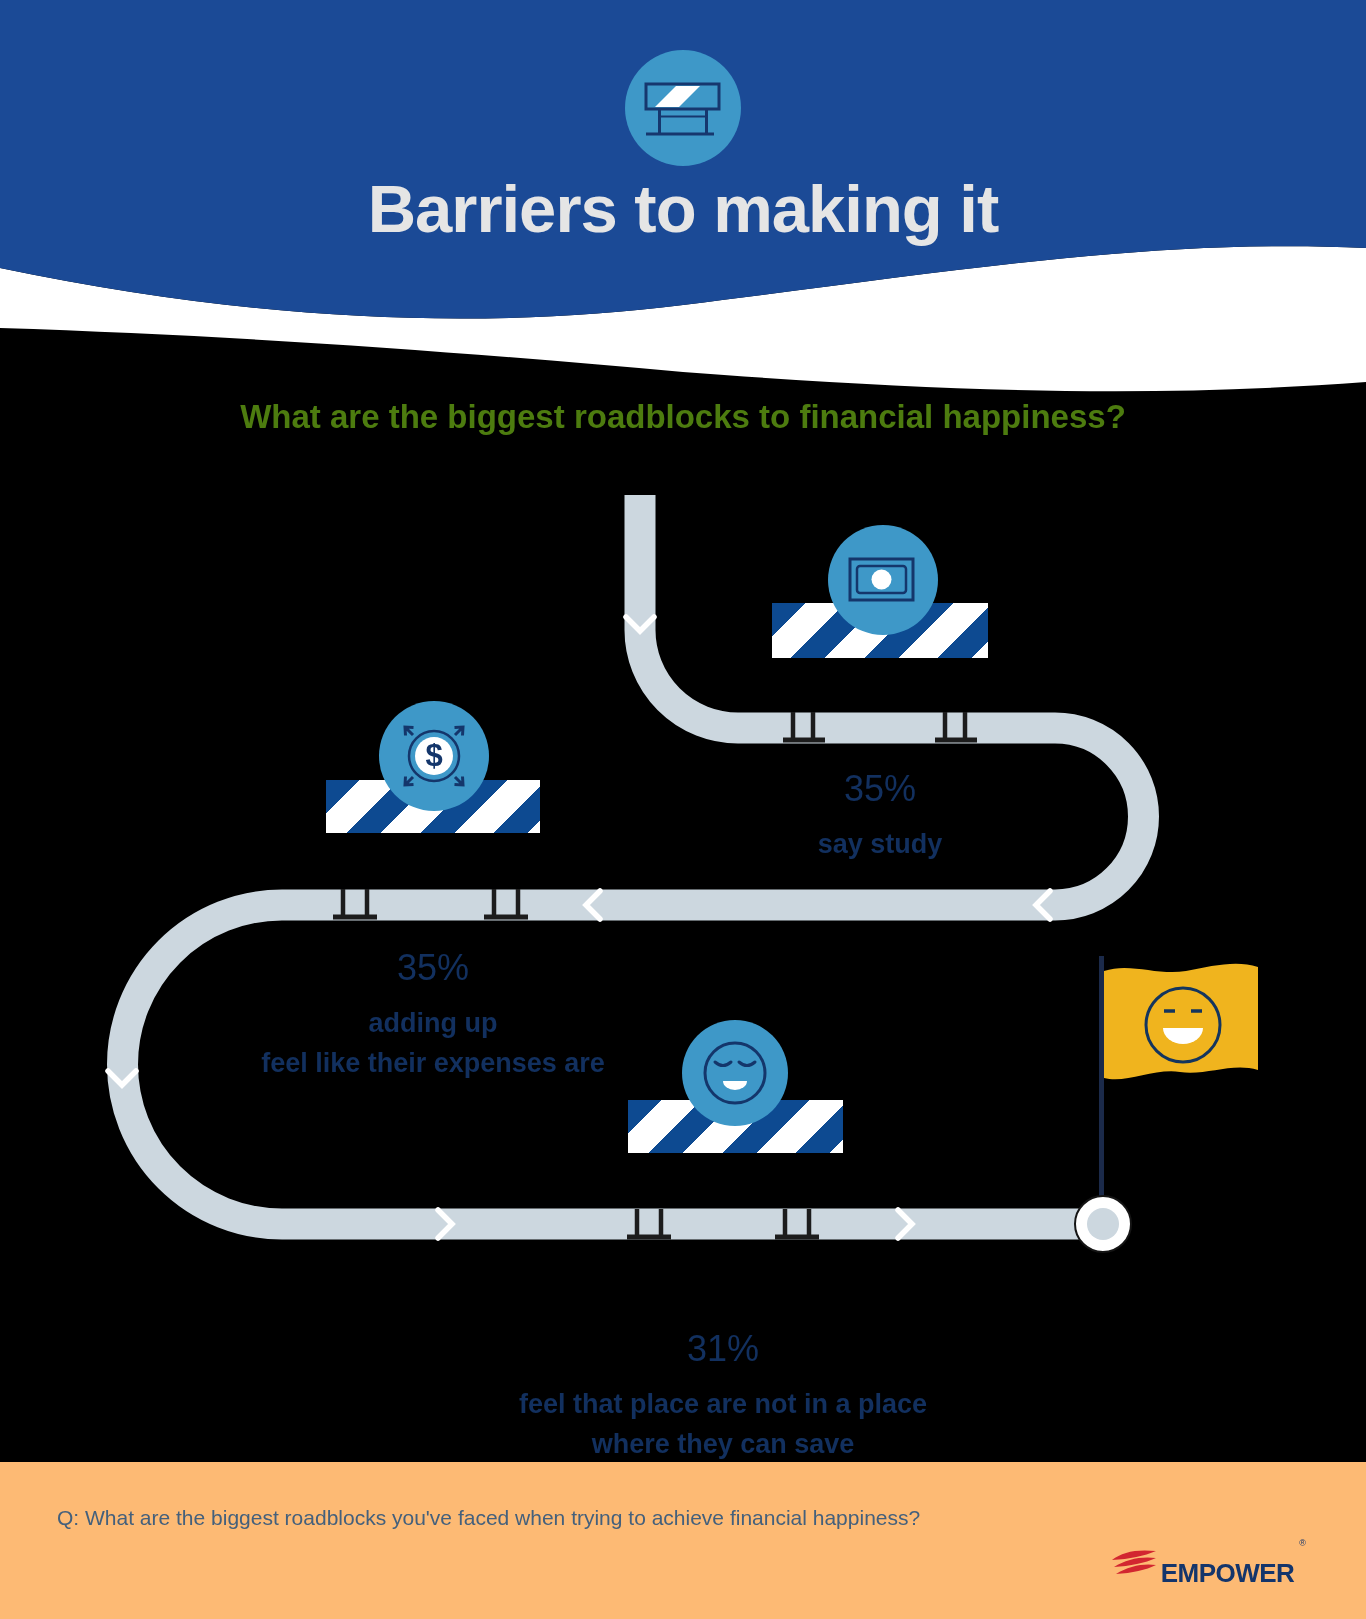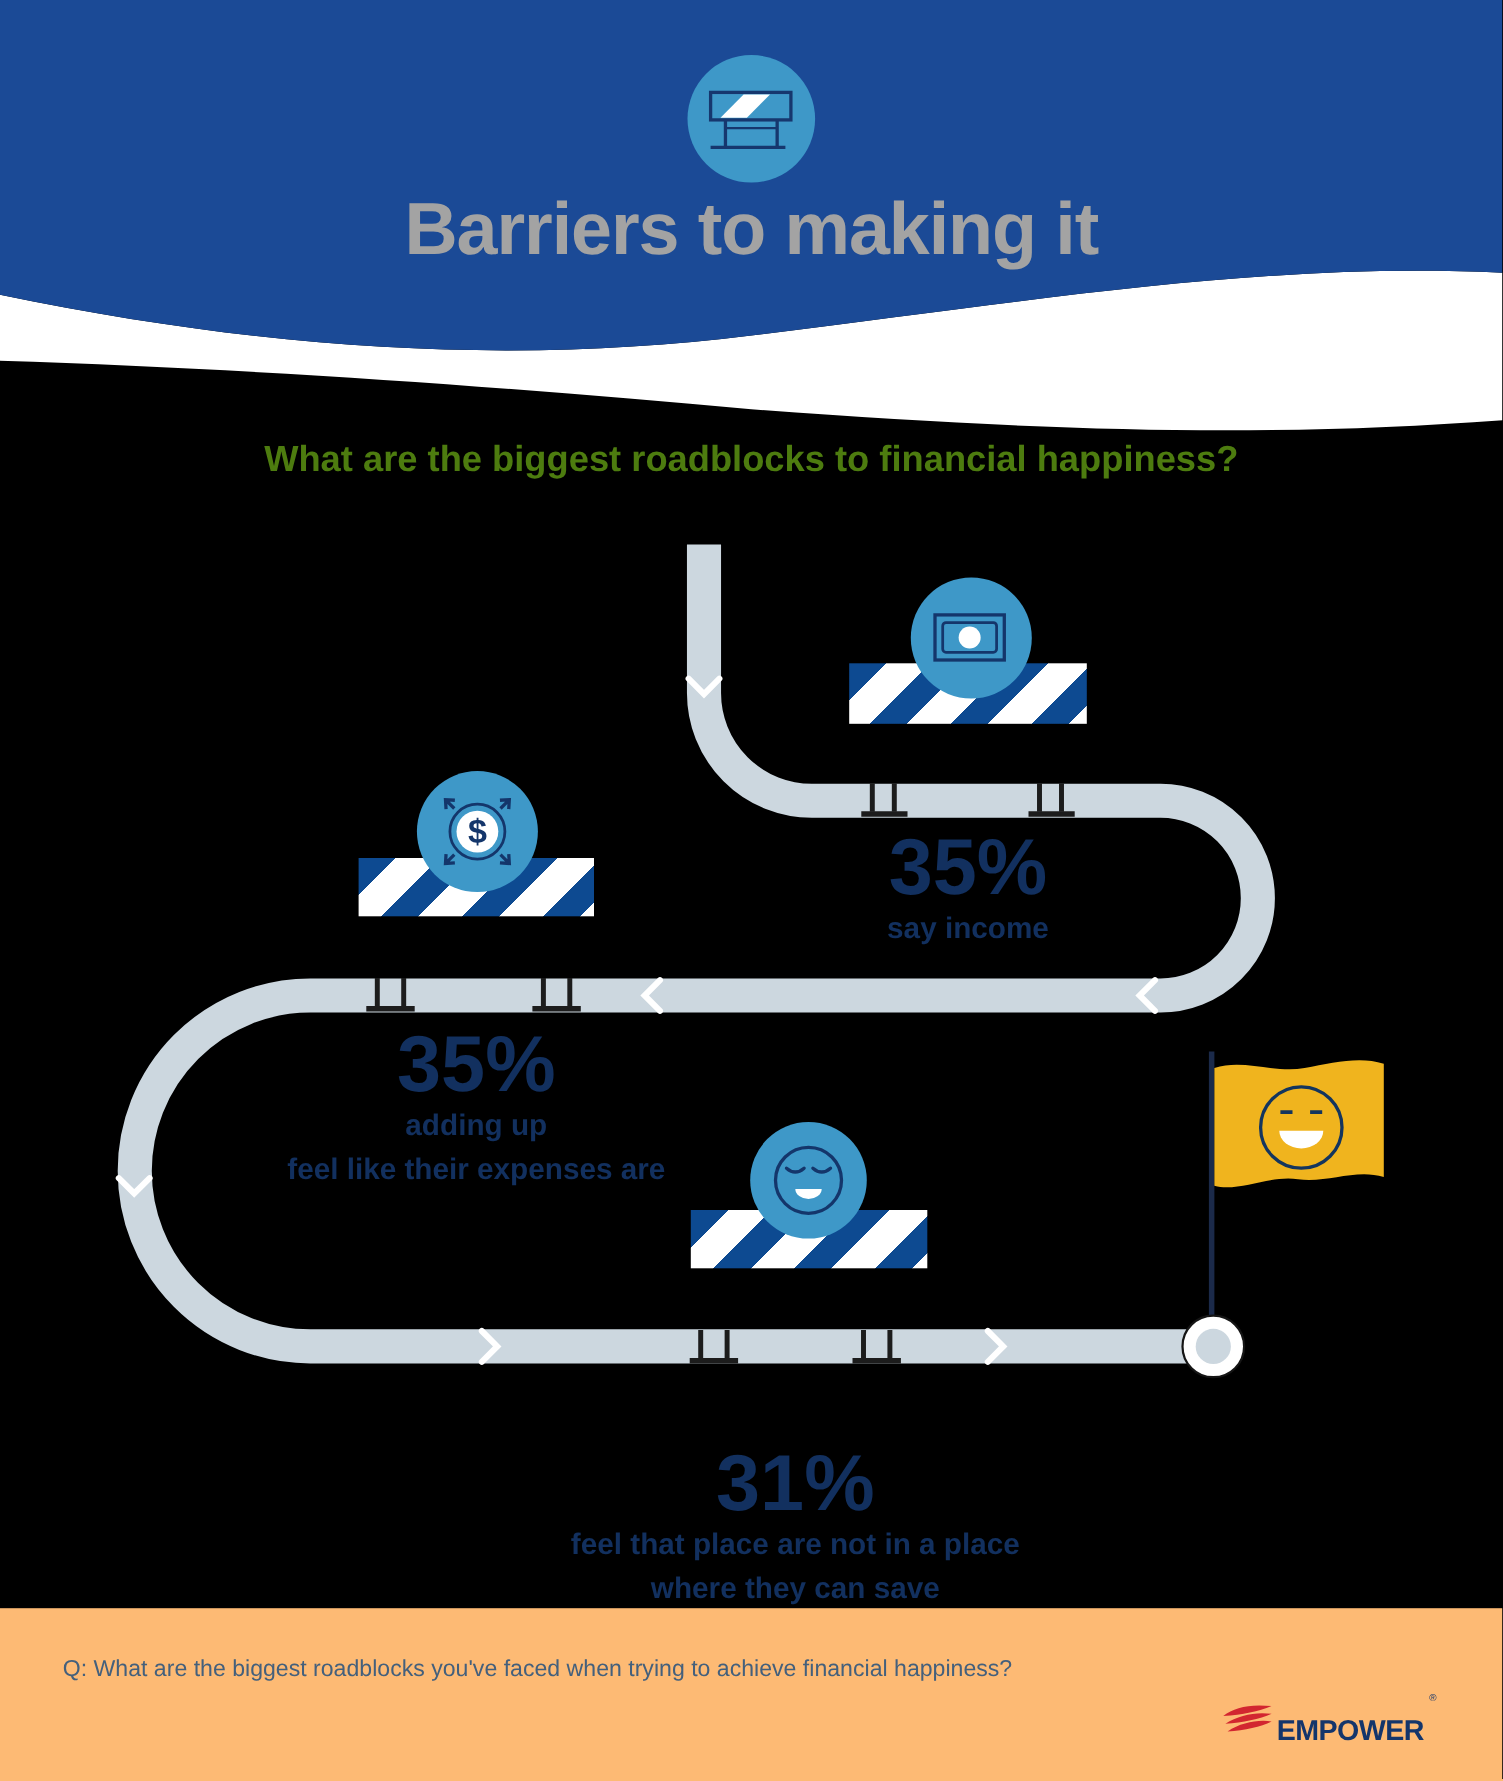--- a/index.html
+++ b/index.html
@@ -1,40 +1,40 @@
 <!DOCTYPE html>
 <html><head>
 <meta charset="utf-8">
 <style>
   html,body{margin:0;padding:0;background:#000;}
   .page{position:relative;width:1366px;height:1619px;background:#000;overflow:hidden;
         font-family:"Liberation Sans",sans-serif;}
   svg.layer{position:absolute;left:0;top:0;pointer-events:none;}
   
   .hdr-title{position:absolute;left:0;top:170px;width:1366px;text-align:center;
-             color:#a3a3a3;font-size:67px;font-weight:800;letter-spacing:-1px;z-index:5;}
+             color:#e5e5e5;font-size:67px;font-weight:800;letter-spacing:-1px;z-index:5;}
   .hdr-icon-circle{position:absolute;left:625px;top:50px;width:116px;height:116px;
              border-radius:50%;background:#3e98c8;z-index:4;}
   .subtitle{position:absolute;left:0;top:398px;width:1366px;text-align:center;
              color:#4d7c0f;font-size:33px;font-weight:700;z-index:5;}
   
   .barrier{position:absolute;z-index:2;
            background:repeating-linear-gradient(135deg,#0d4a91 0 24px,#ffffff 24px 52px);}
   .b1{left:772px;top:603px;width:216px;height:55px;}
   .b2{left:326px;top:780px;width:214px;height:53px;}
   .b3{left:628px;top:1100px;width:215px;height:53px;}
   .icon-circle{position:absolute;border-radius:50%;background:#3e98c8;z-index:3;}
   .c1{left:828px;top:525px;width:110px;height:110px;}
   .c2{left:379px;top:701px;width:110px;height:110px;}
   .c3{left:682px;top:1020px;width:106px;height:106px;}
   .dollar-sign{position:absolute;left:404px;top:738px;width:60px;text-align:center;
            color:#14366b;font-size:31px;font-weight:700;z-index:6;}
   
   .stat{position:absolute;text-align:center;color:#12305f;z-index:5;}
-  .stat-value{font-size:72px;line-height:58px;font-weight:700;}
+  .stat-value{font-size:36px;line-height:58px;font-weight:400;}
   .stat-label{font-size:27px;line-height:40px;font-weight:600;margin-top:6px;}
   .s1{left:680px;top:760px;width:400px;}
   .s2{left:153px;top:939px;width:560px;}
   .s3{left:423px;top:1320px;width:600px;text-align:center;}
   
   .footer{position:absolute;left:0;top:1462px;width:1366px;height:157px;background:#fdba74;z-index:2;}
   .footer-q{position:absolute;left:57px;top:44px;font-size:21px;color:#44607c;}
   .footer-src{position:absolute;left:57px;top:80px;font-size:22px;font-weight:700;color:#14355e;}
   .logo{position:absolute;right:60px;top:74px;display:flex;align-items:center;gap:5px;}
   .logo-text{color:#14356b;font-size:26px;font-weight:800;letter-spacing:-0.5px;margin-top:22px;}
@@ -128,21 +128,21 @@
     </g>
   </svg>
 
   <div class="hdr-title">Barriers to making it</div>
   <div class="subtitle">What are the biggest roadblocks to financial happiness?</div>
   <span class="dollar-sign">$</span>
 
   <div class="stat s1">
     <div class="stat-value">35%</div>
     <div class="stat-label">
-      <div>say income</div>
+      <div>say study</div>
       <div></div>
     </div>
   </div>
   <div class="stat s2">
     <div class="stat-value">35%</div>
     <div class="stat-label">
       <div>adding up</div>
       <div>feel like their expenses are</div>
     </div>
   </div>

